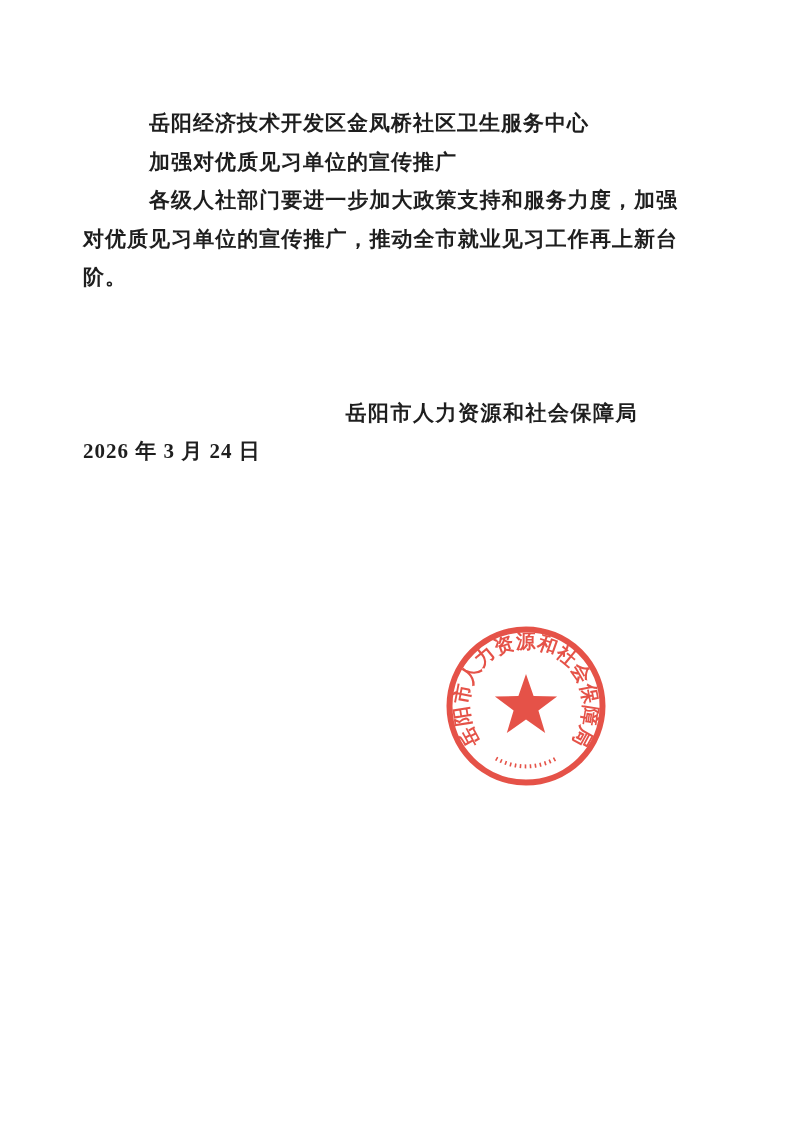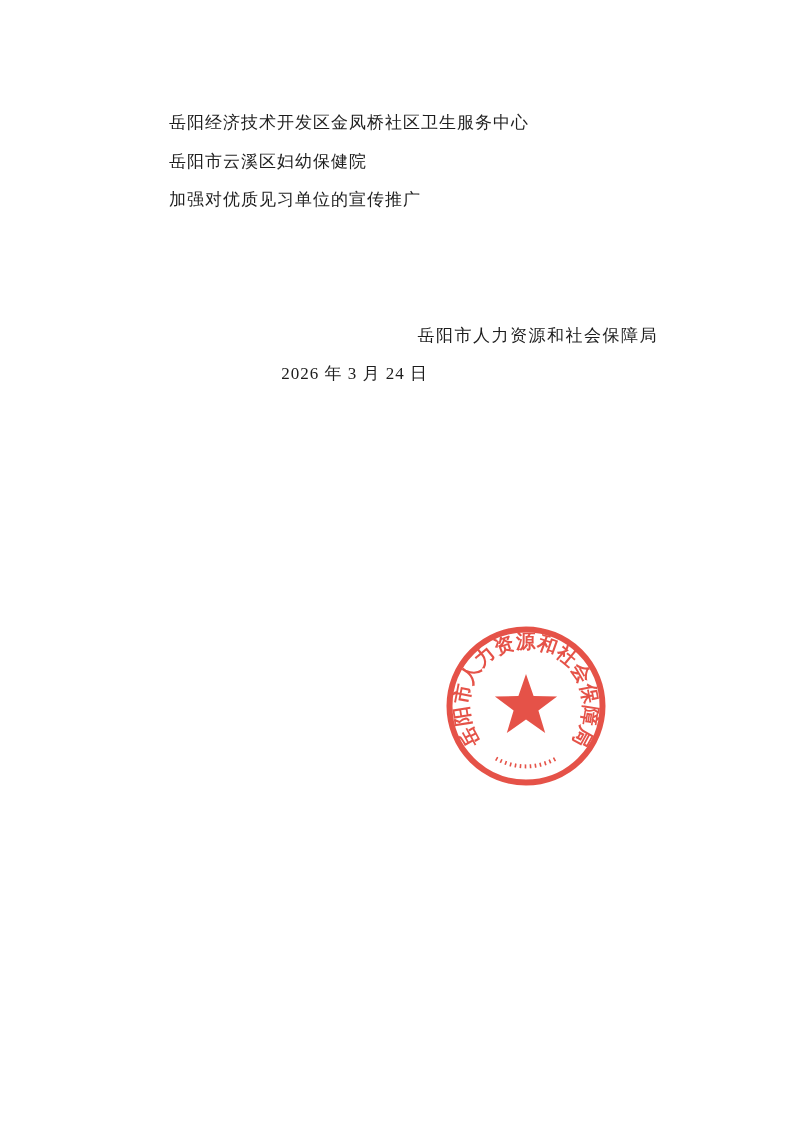--- a/index.html
+++ b/index.html
@@ -7,46 +7,47 @@
   body {
     background: #ffffff;
     position: relative;
     font-family: "Liberation Serif", "DejaVu Serif", serif;
     color: #1e1e1e;
     overflow: hidden;
   }
   .doc-body {
     position: absolute;
     top: 104px;
-    left: 103px;
+    left: 83px;
     width: 595px;
-    font-size: 17px;
+    font-size: 21px;
     line-height: 38.5px;
     letter-spacing: 1px;
+    font-weight: bold;
   }
   .recipient {
     padding-left: 66px;
     white-space: nowrap;
   }
   .para {
     text-indent: 66px;
     text-align: justify;
     text-justify: inter-character;
   }
   .signature-block {
     margin-top: 97px;
     line-height: 38.5px;
   }
   .signature-org {
     text-align: right;
     padding-right: 40px;
     letter-spacing: 1.5px;
   }
   .signature-date {
-    text-align: center;
+    text-align: left;
     padding-right: 92px;
     letter-spacing: 1px;
   }
   .seal {
     position: absolute;
     left: 446px;
     top: 626px;
     width: 160px;
     height: 160px;
     opacity: 0.88;
@@ -60,23 +61,23 @@
     font-size: 19.5px;
     letter-spacing: 0.5px;
   }
 </style>
 </head>
 <body>
 
 <div class="doc-body">
 
   <div class="recipient">岳阳经济技术开发区金凤桥社区卫生服务中心</div>
-  <div class="recipient">岳阳市云溪区妇幼保健院</div>
   <div class="recipient">加强对优质见习单位的宣传推广</div>
 
+  <div class="para">各级人社部门要进一步加大政策支持和服务力度，加强对优质见习单位的宣传推广，推动全市就业见习工作再上新台阶。</div>
 
   <div class="signature-block">
     <div class="signature-org">岳阳市人力资源和社会保障局</div>
     <div class="signature-date">2026 年 3 月 24 日</div>
   </div>
 
 </div>
 
 <div class="seal">
   <svg viewBox="0 0 160 160" xmlns="http://www.w3.org/2000/svg">

